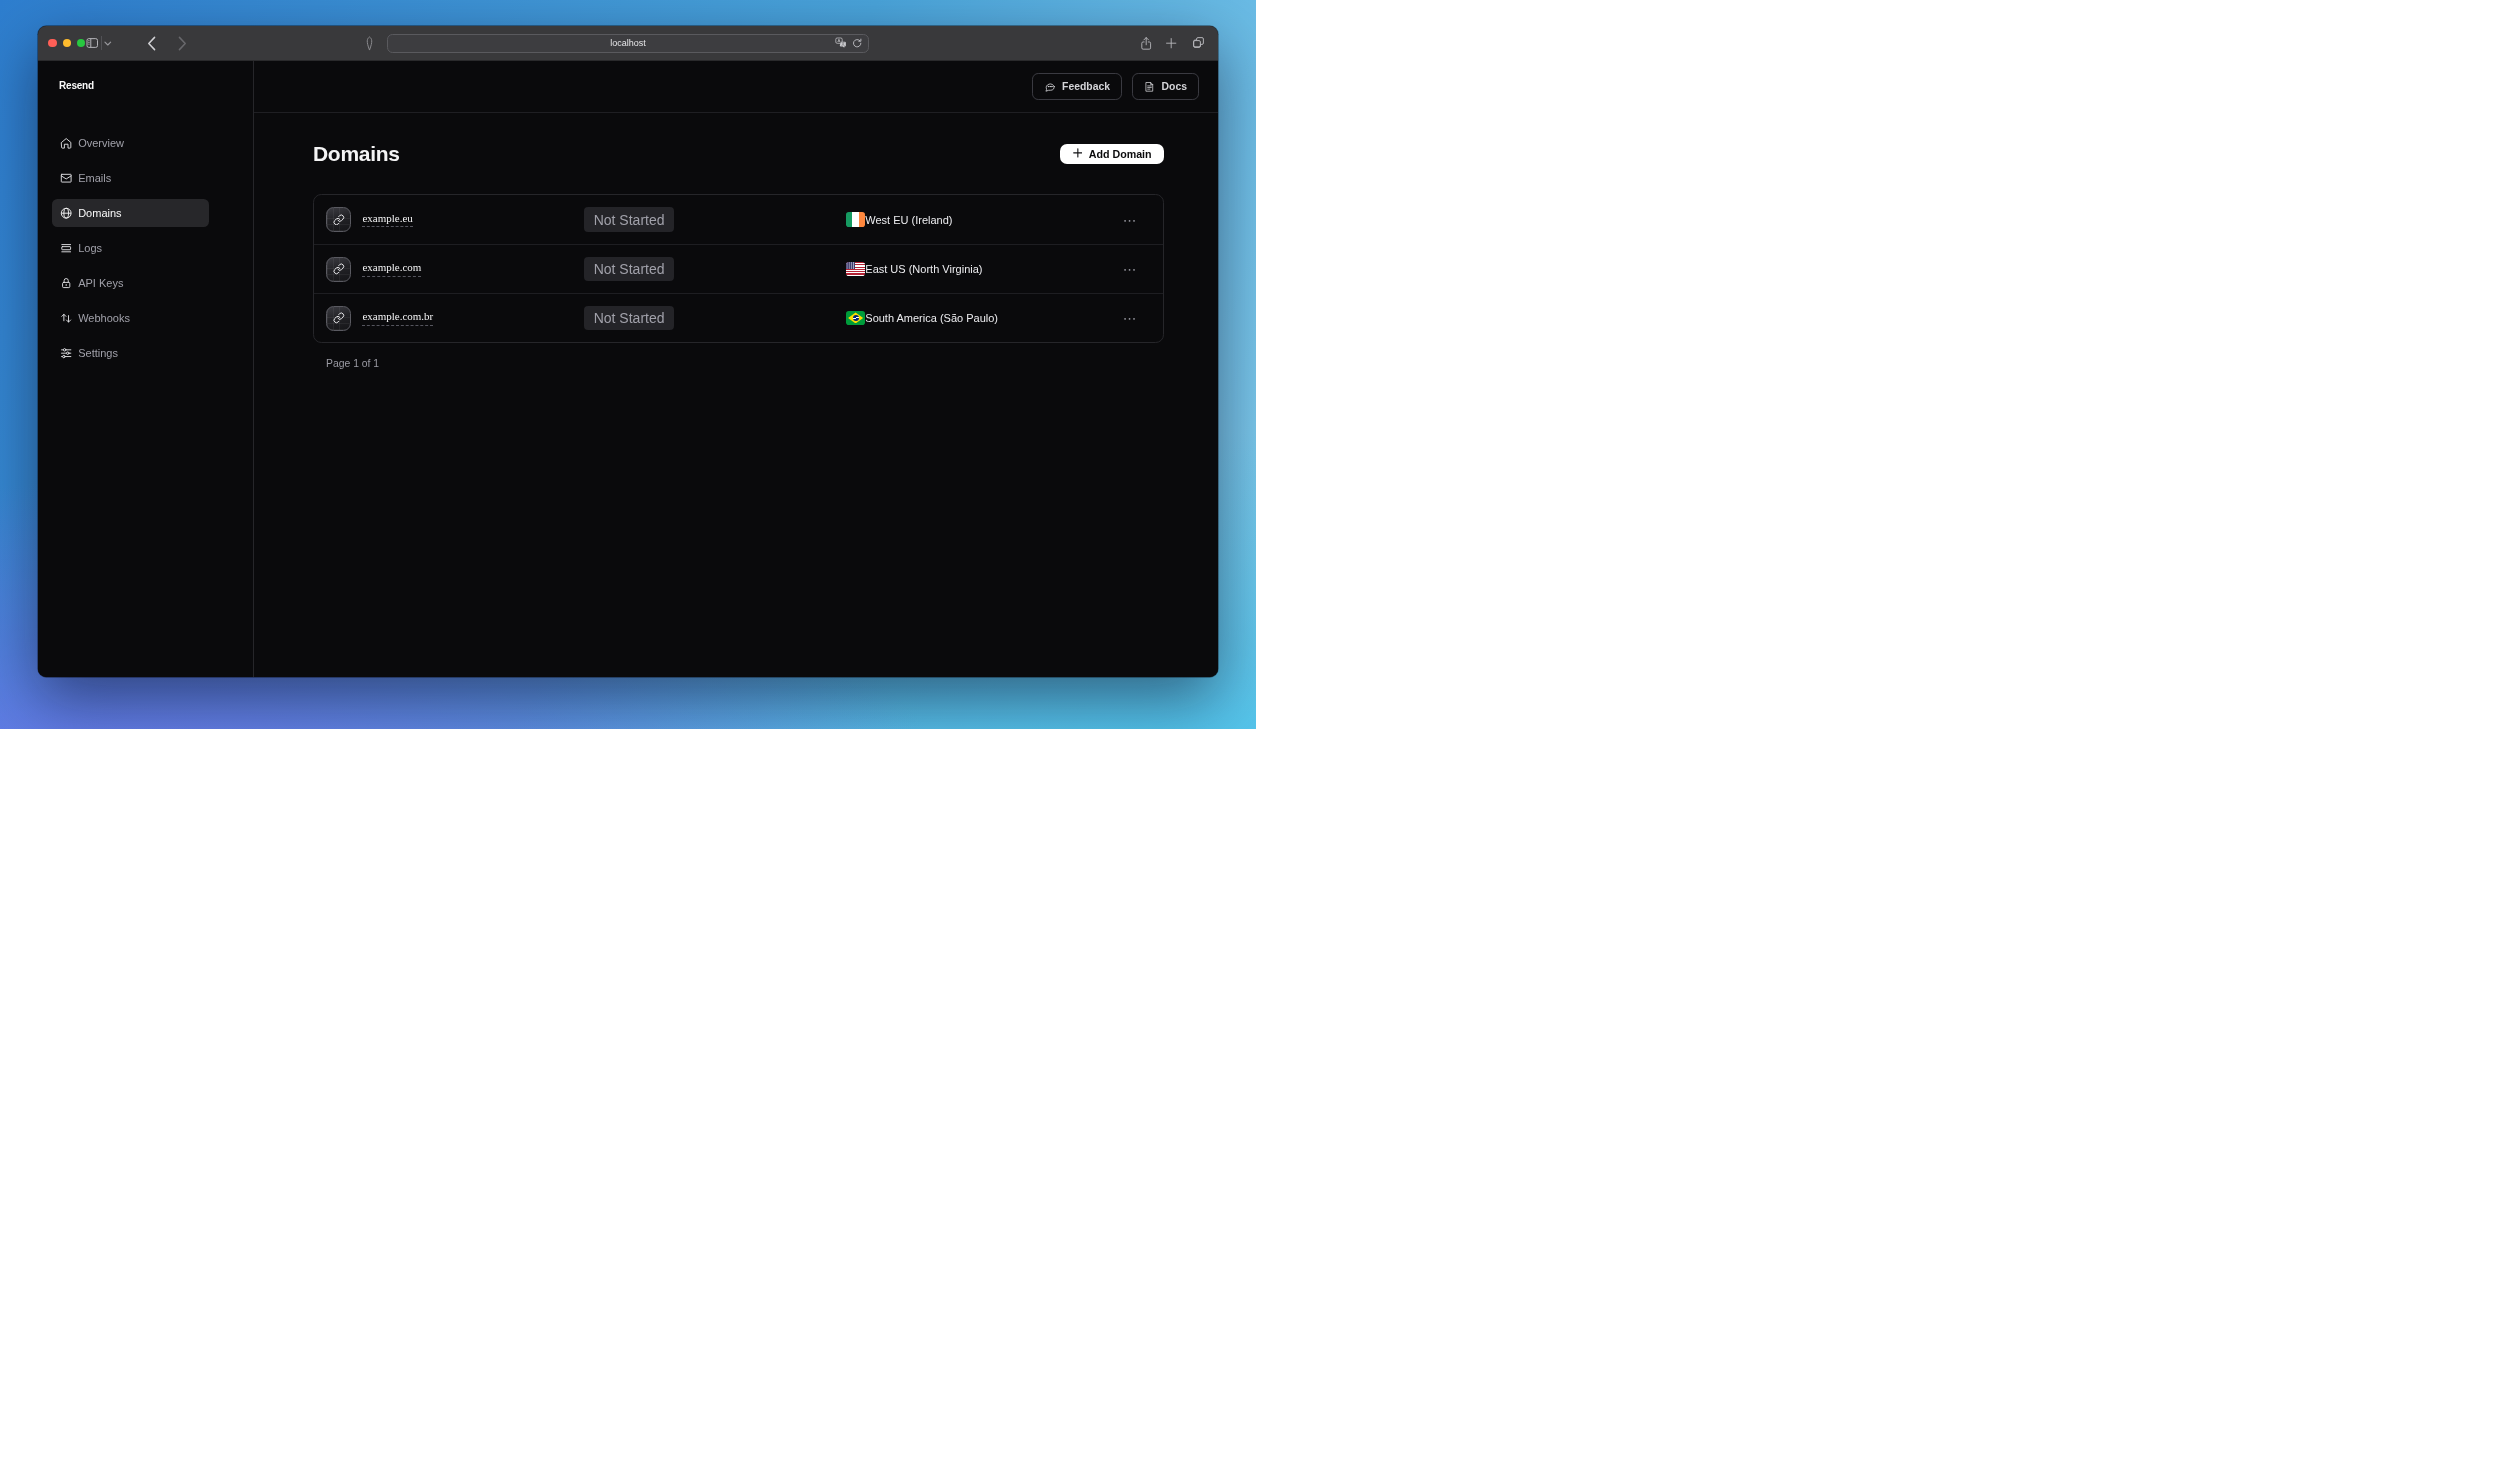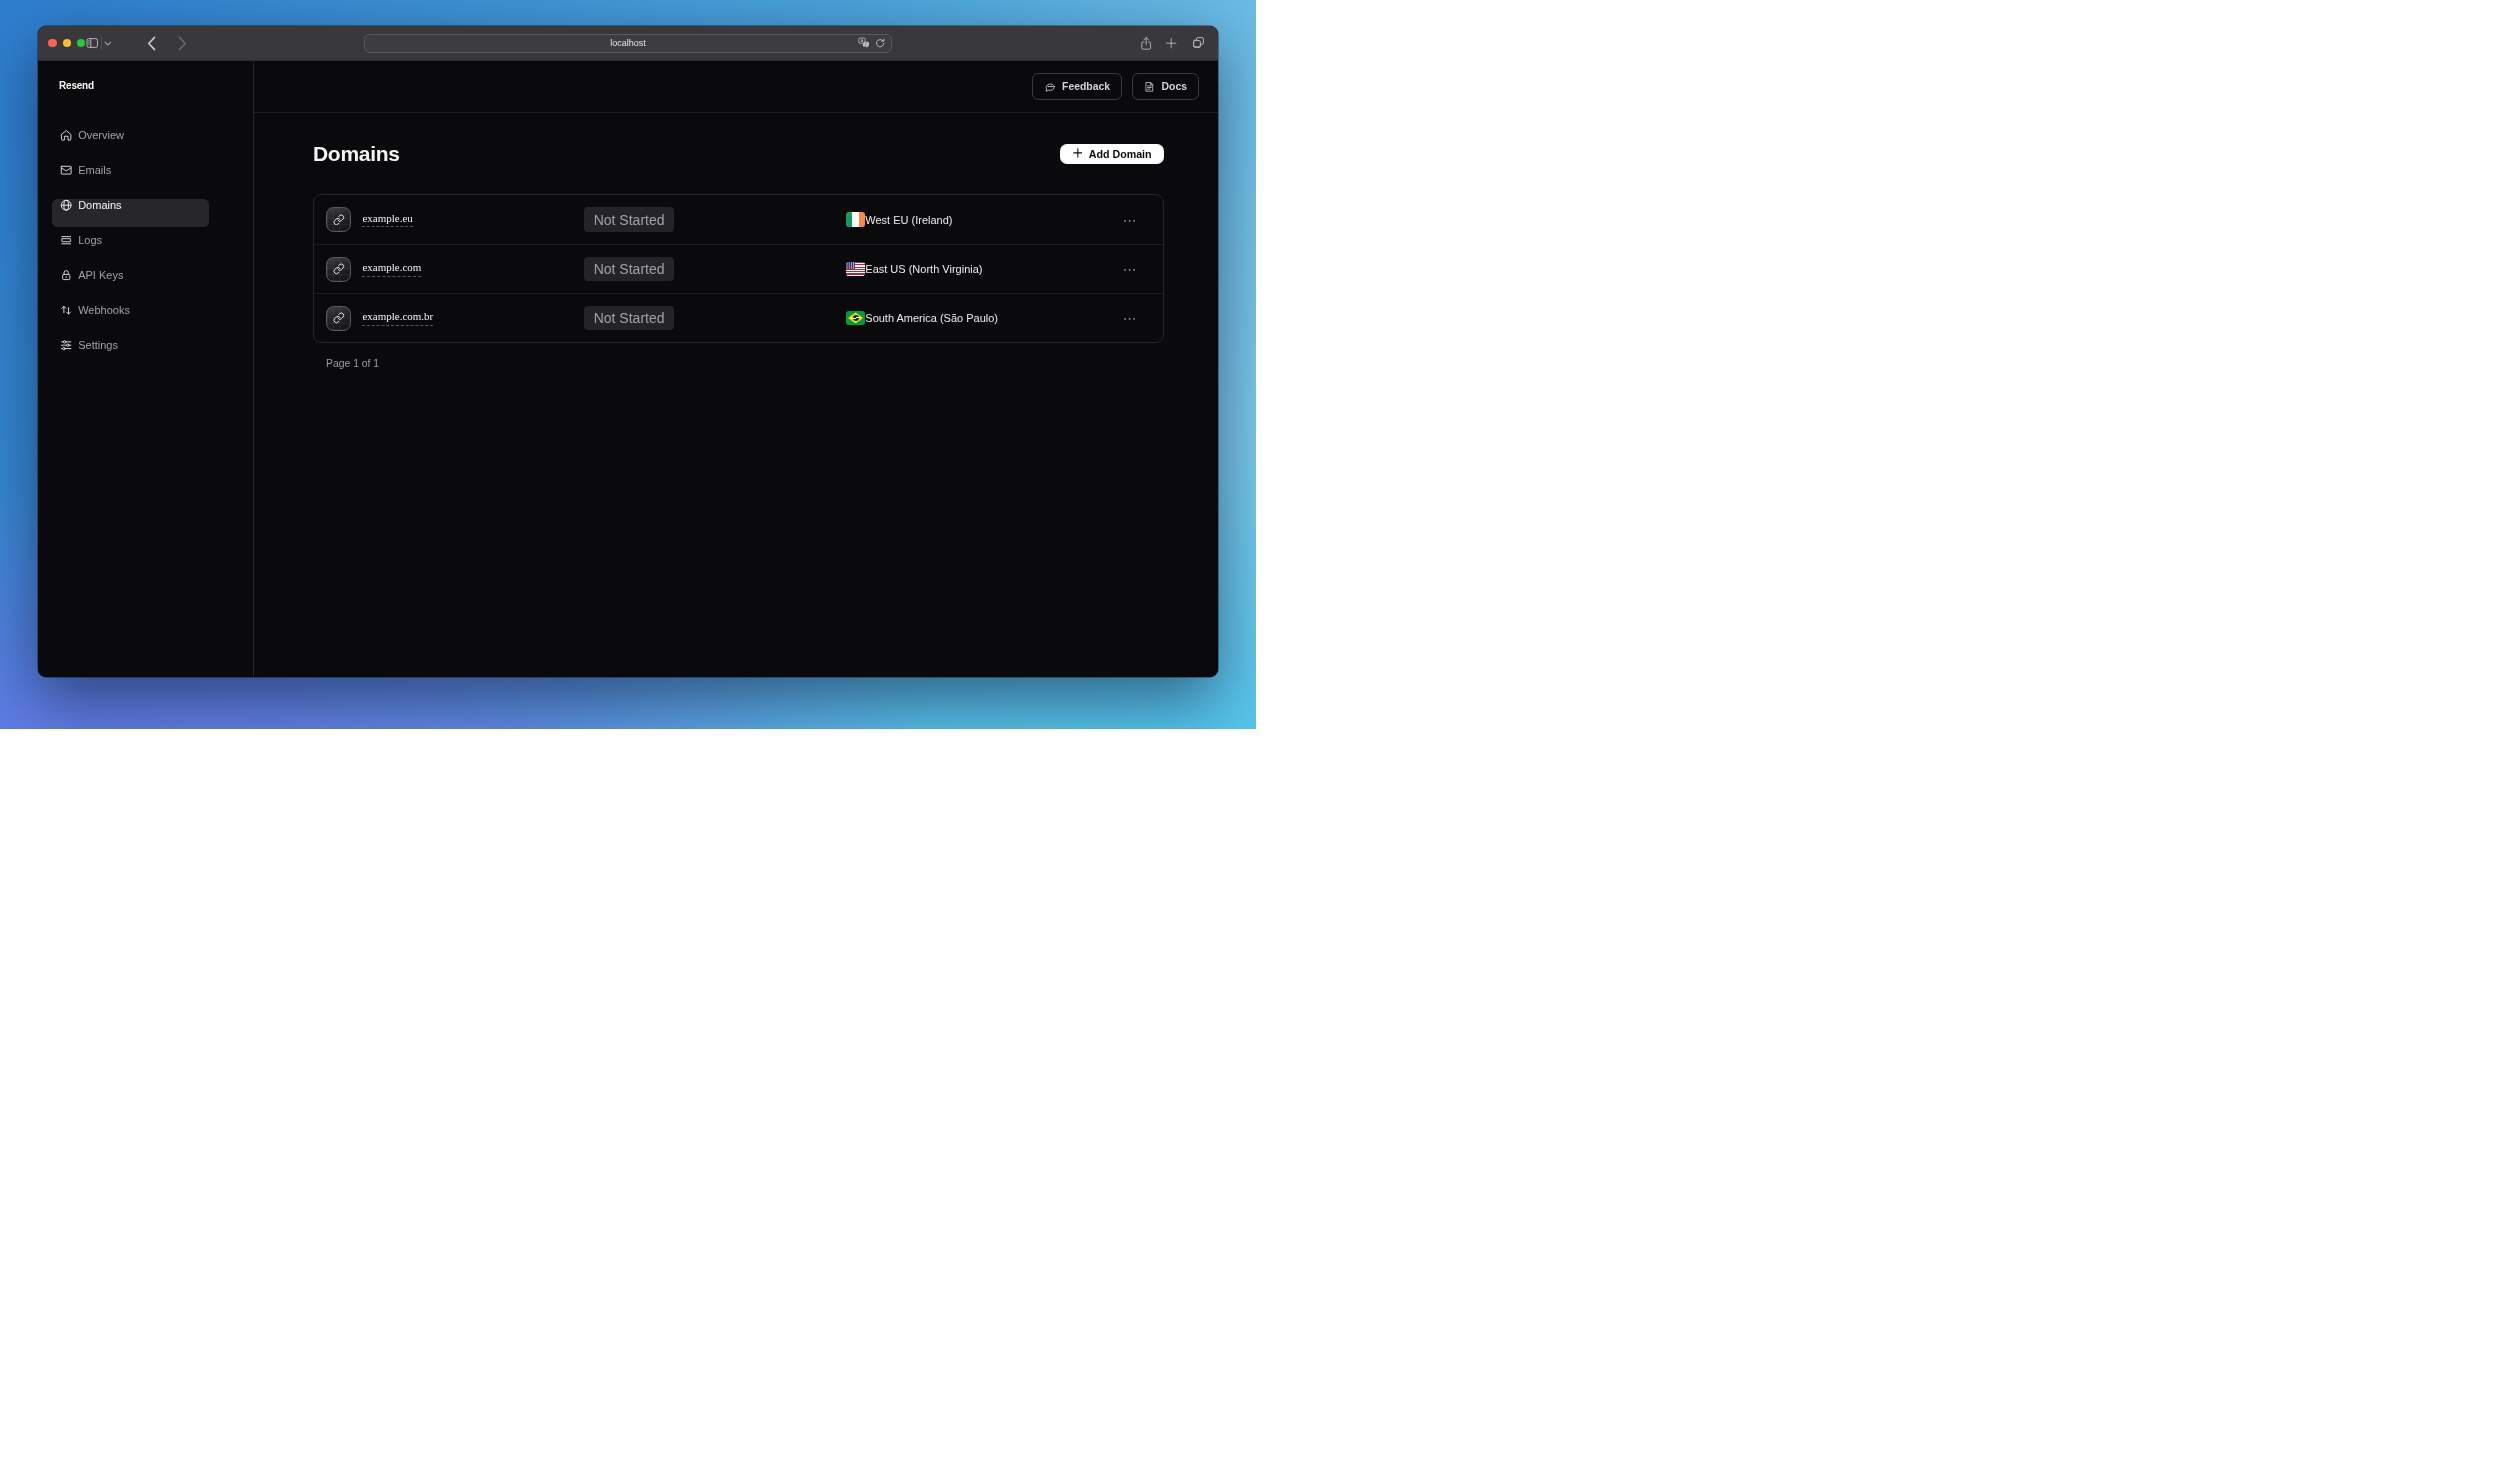--- a/index.html
+++ b/index.html
@@ -30,38 +30,38 @@
   }
   .light{ position:absolute; top:13px; width:8.3px; height:8.3px; border-radius:50%; }
   .light.red{ left:10.4px; background:#ff5f57; }
   .light.yellow{ left:25px; background:#febc2e; }
   .light.green{ left:39px; background:#28c840; }
   .tb-ic{ position:absolute; color:#b6b6ba; }
   .tb-ic svg{ display:block; }
   .tb-divider{ position:absolute; left:63px; top:10.4px; width:0.7px; height:14px; background:#525256; }
   .urlbar{
     position:absolute; left:50%; top:7.6px; transform:translateX(-50%);
-    width:528px; height:19.3px; border-radius:5.5px;
+    width:482px; height:19.3px; border-radius:5.5px;
     background:#3d3d40; border:0.7px solid #5a5a5e;
   }
   .url-text{
     position:absolute; left:0; right:0; top:0; bottom:0;
     display:flex; align-items:center; justify-content:center;
     font-size:9px; color:#e6e6e8;
   }
   .url-icons{ position:absolute; right:5.5px; top:2.8px; display:flex; gap:5.5px; align-items:center; color:#c9c9cd; }
 
   
   .app{ flex:1; display:flex; background:#0a0a0c; min-height:0; }
 
   .sidebar{ width:216px; flex:none; border-right:0.7px solid #26262a; padding-top:19.3px; }
   .logo{ margin-left:21px; font-size:10px; font-weight:700; letter-spacing:-0.2px; color:#fafafa; }
   .nav{ margin-top:38px; padding:0 14px; }
   .nav-item{
-    display:flex; align-items:flex-start; gap:6.2px;
+    display:flex; align-items:center; gap:6.2px;
     height:28px; margin-bottom:7px; padding-left:7.6px; width:157px;
     border-radius:5.5px; color:#a1a1aa; font-size:11px; cursor:pointer;
   }
   .nav-item .nav-ic{ color:#e4e4e7; width:12.4px; height:12.4px; flex:none; }
   .nav-item.active{ background:#27272a; color:#fafafa; }
   .nav-item.active .nav-ic{ color:#fafafa; }
 
   .main{ flex:1; display:flex; flex-direction:column; min-width:0; }
   .main-header{
     height:52px; flex:none; border-bottom:0.7px solid #1f1f23;

